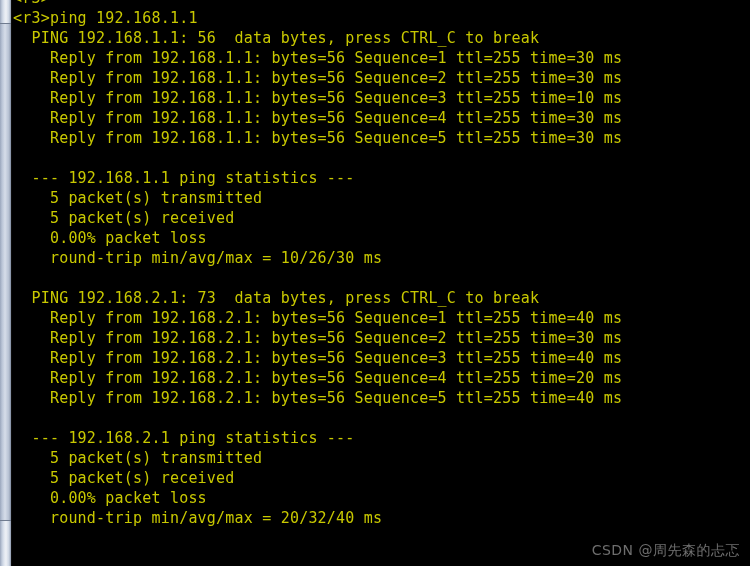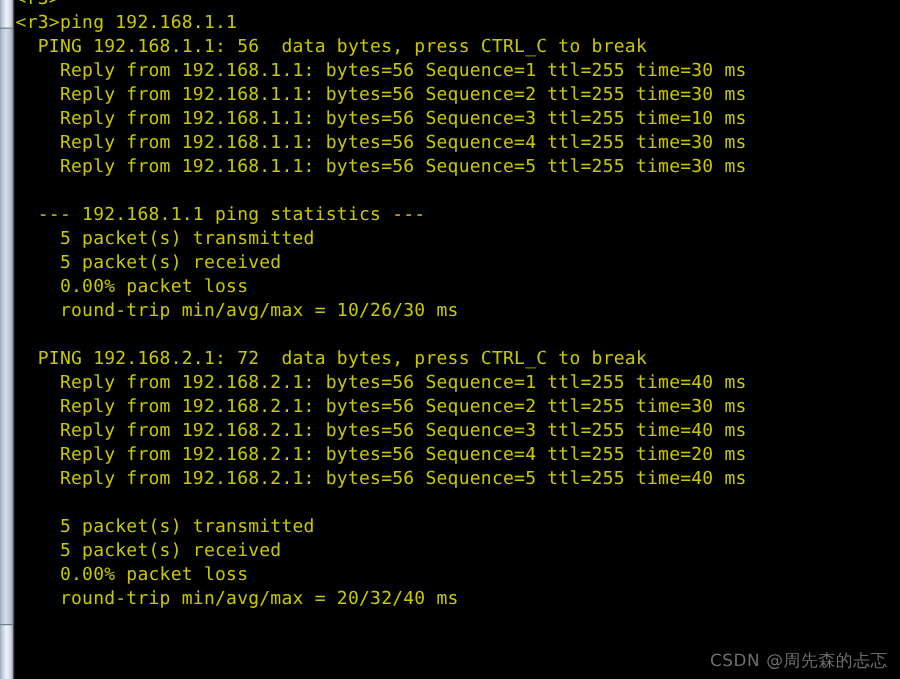--- a/index.html
+++ b/index.html
@@ -133,27 +133,28 @@
         <div class="line">    Reply from 192.168.1.1: bytes=56 Sequence=3 ttl=255 time=10 ms</div>
         <div class="line">    Reply from 192.168.1.1: bytes=56 Sequence=4 ttl=255 time=30 ms</div>
         <div class="line">    Reply from 192.168.1.1: bytes=56 Sequence=5 ttl=255 time=30 ms</div>
         <div class="line blank"></div>
         <div class="line">  --- 192.168.1.1 ping statistics ---</div>
         <div class="line">    5 packet(s) transmitted</div>
         <div class="line">    5 packet(s) received</div>
         <div class="line">    0.00% packet loss</div>
         <div class="line">    round-trip min/avg/max = 10/26/30 ms</div>
         <div class="line blank"></div>
-        <div class="line">  PING 192.168.2.1: 72  data bytes, press CTRL_C to break</div>
+        <div class="line">  PING 192.168.2.1: 73  data bytes, press CTRL_C to break</div>
         <div class="line">    Reply from 192.168.2.1: bytes=56 Sequence=1 ttl=255 time=40 ms</div>
         <div class="line">    Reply from 192.168.2.1: bytes=56 Sequence=2 ttl=255 time=30 ms</div>
         <div class="line">    Reply from 192.168.2.1: bytes=56 Sequence=3 ttl=255 time=40 ms</div>
         <div class="line">    Reply from 192.168.2.1: bytes=56 Sequence=4 ttl=255 time=20 ms</div>
         <div class="line">    Reply from 192.168.2.1: bytes=56 Sequence=5 ttl=255 time=40 ms</div>
         <div class="line blank"></div>
+        <div class="line">  --- 192.168.2.1 ping statistics ---</div>
         <div class="line">    5 packet(s) transmitted</div>
         <div class="line">    5 packet(s) received</div>
         <div class="line">    0.00% packet loss</div>
         <div class="line">    round-trip min/avg/max = 20/32/40 ms</div>
       </div>
     <div class="watermark">CSDN @周先森的忐忑</div>
   </div>
 
 </div>
 

